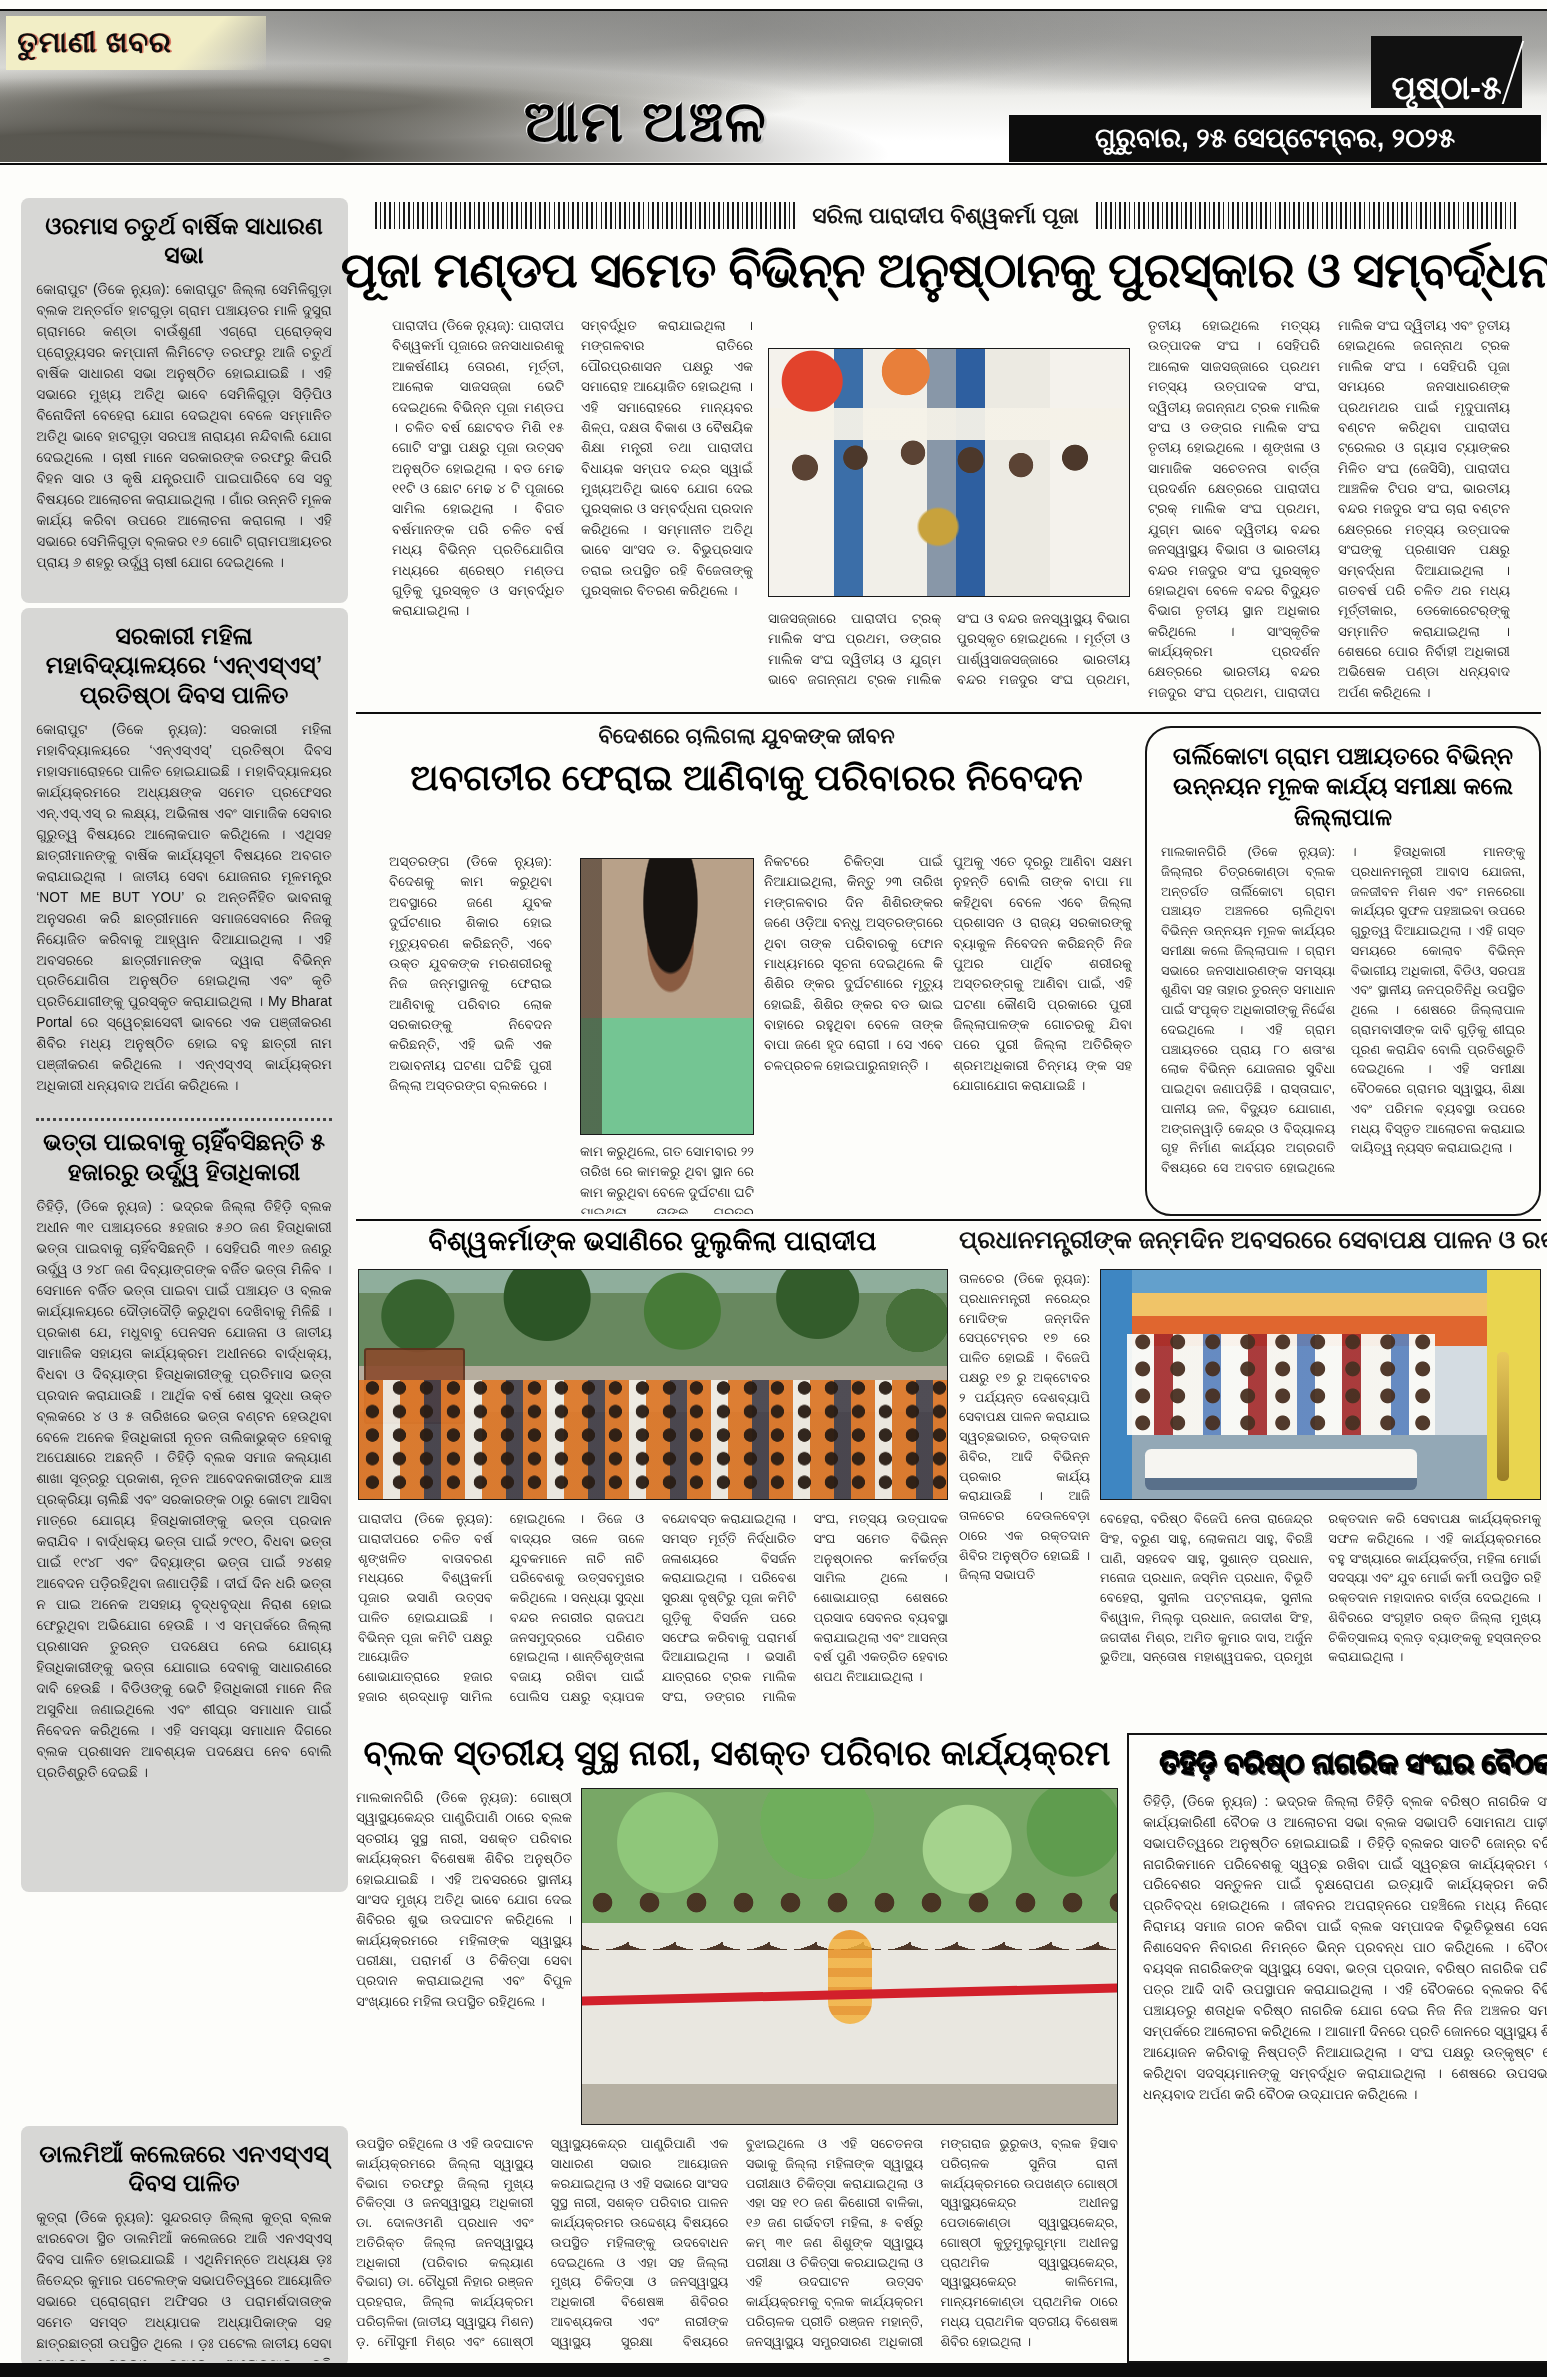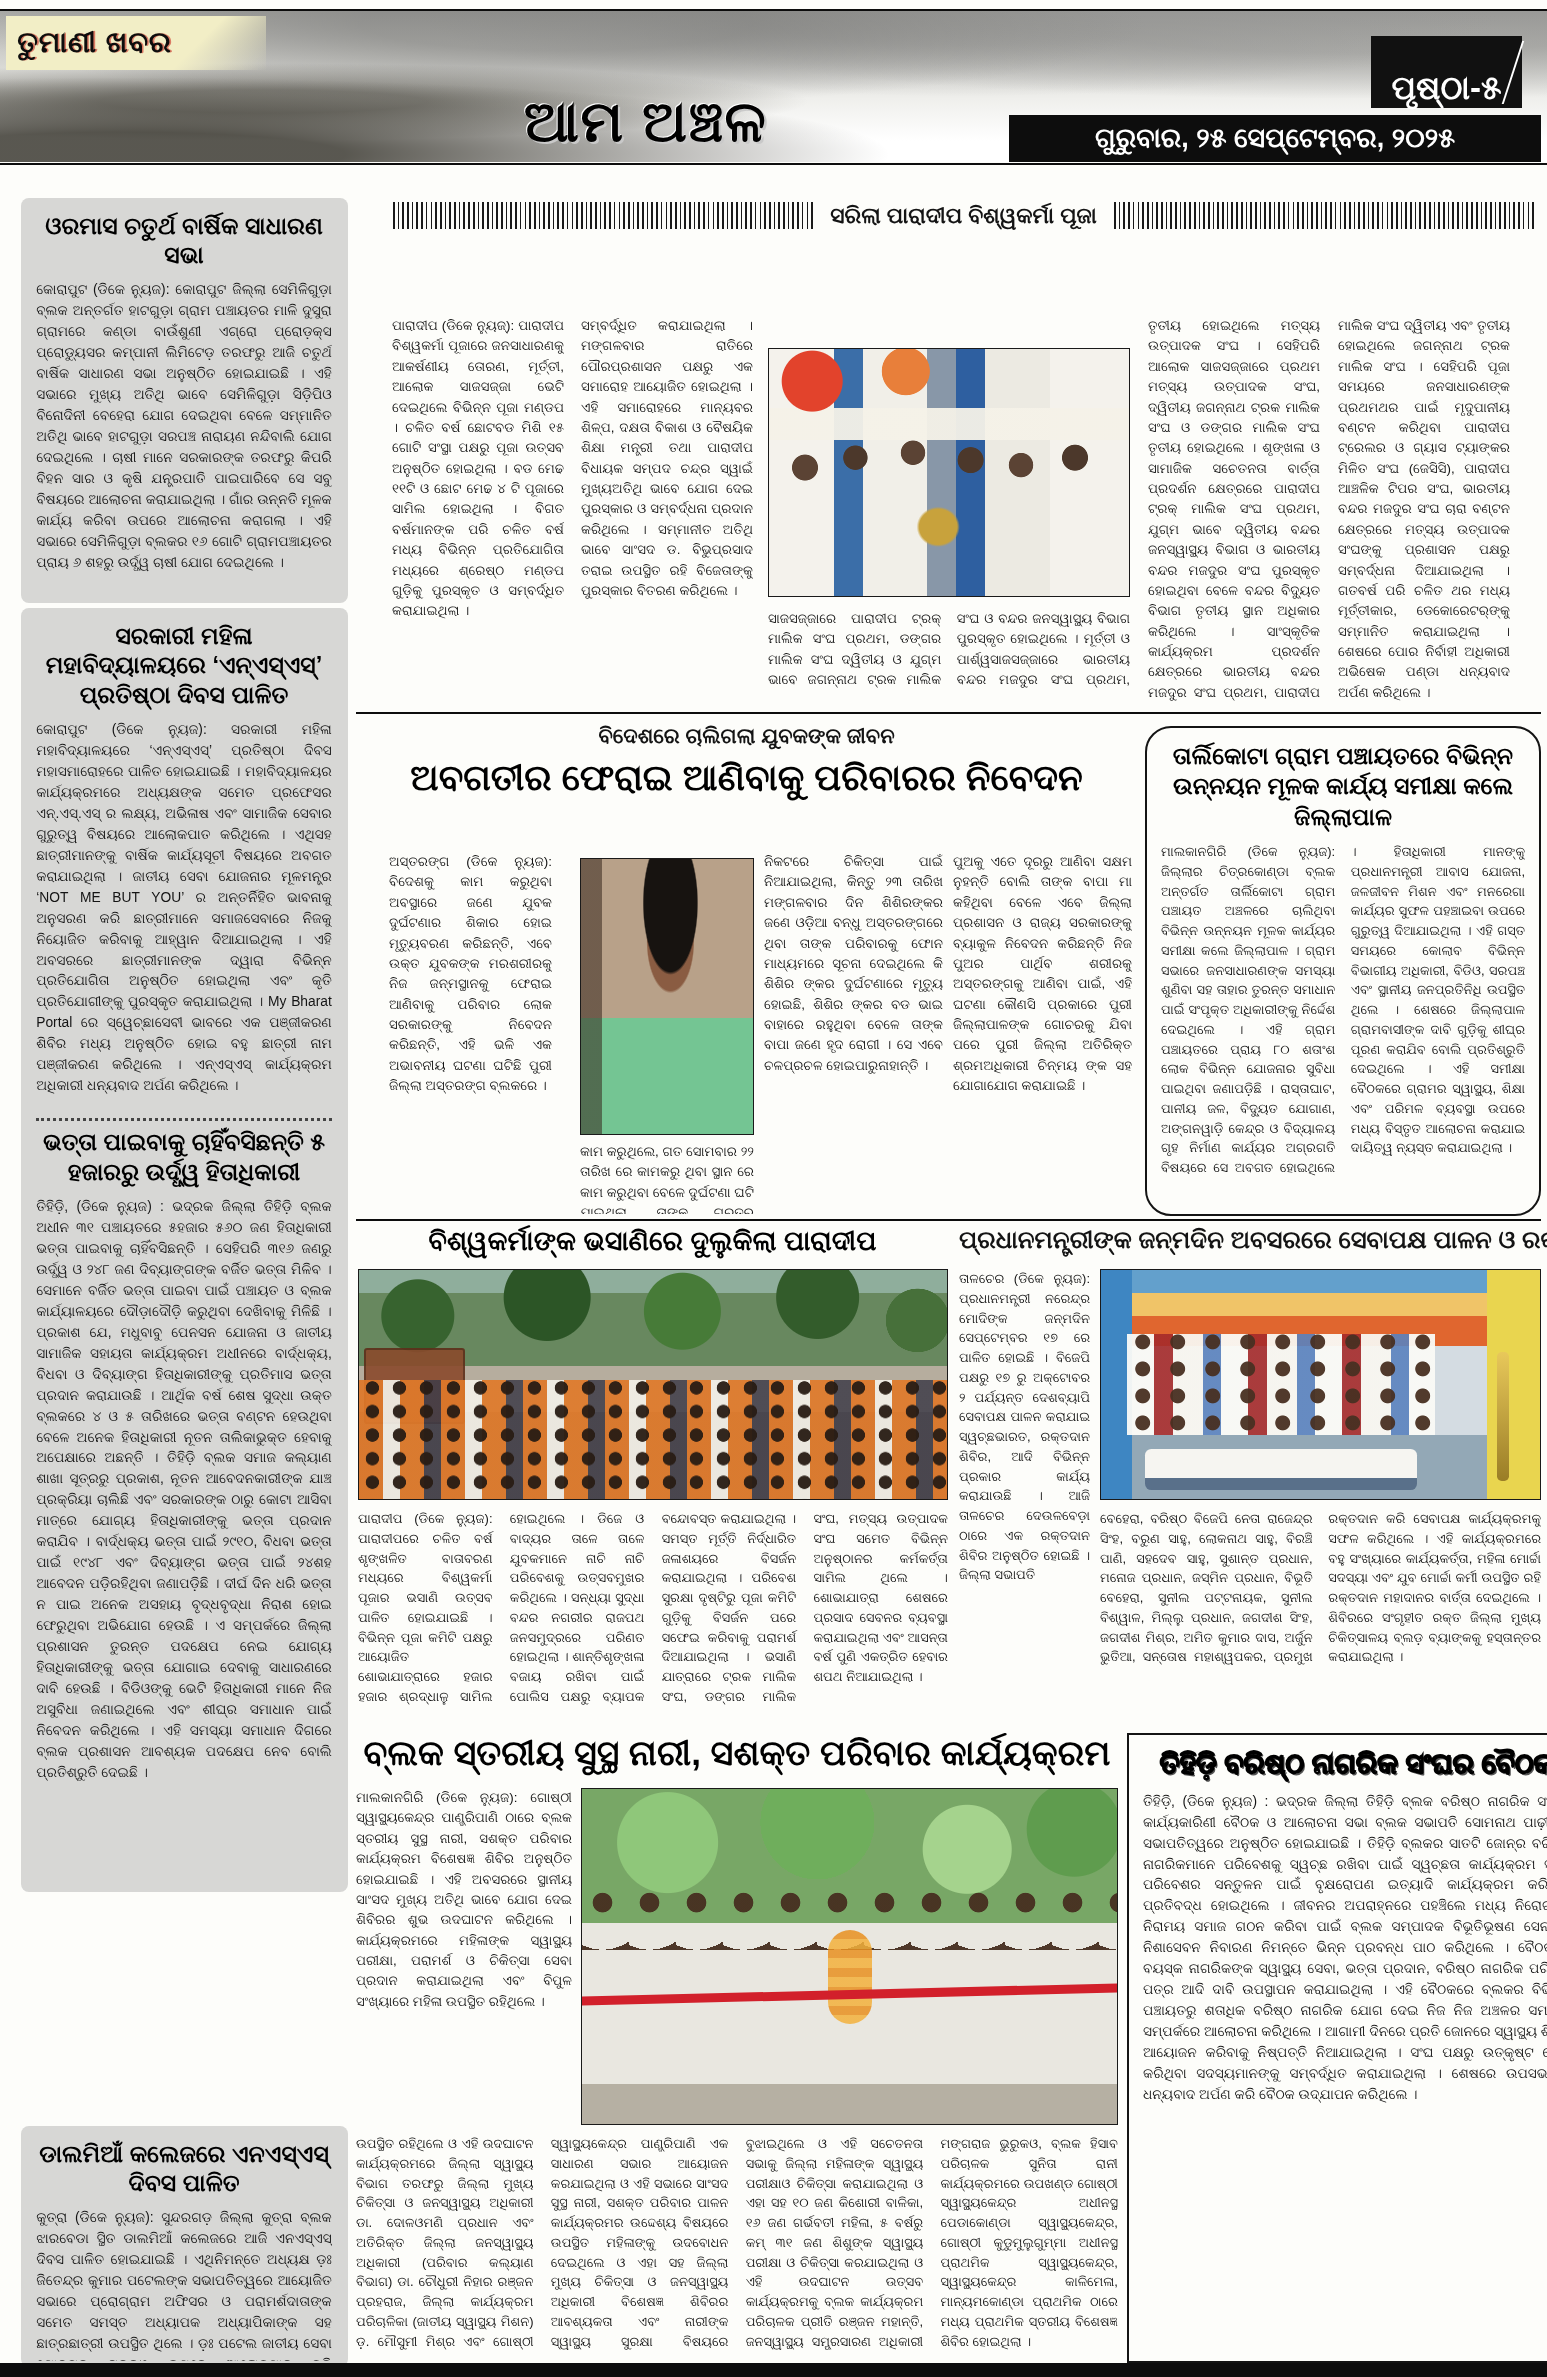--- a/index.html
+++ b/index.html
@@ -61,21 +61,21 @@
     padding:14px 15.7px; overflow:hidden;
   }
   .sbox h2 { font-size:23.6px; line-height:1.25; font-weight:800; text-align:center; margin-bottom:9.4px; color:#000; }
   .sbox .bodytext { font-size:13.8px; }
   .dotted-rule { border-top:3.1px dotted #444; margin:1.6px 0 7.9px 0; }
 
   
   .hrule { background:#0d0d0d; height:1.6px; }
 
   
-  .kicker-row { left:393px; top:200px; width:1141px; height:31.5px; display:flex; align-items:center; }
+  .kicker-row { left:375px; top:200px; width:1141px; height:31.5px; display:flex; align-items:center; }
   .hatch { flex:1; height:27px; background:repeating-linear-gradient(90deg,#1a1a1a 0 1.6px, rgba(0,0,0,0) 1.6px 4.7px); }
   .kicker-text { padding:0 17.3px; font-size:22px; font-weight:700; white-space:nowrap; }
   .lead-headline {
     left:356px; top:233px; width:1185px; height:76px;
     display:flex; align-items:center; justify-content:center;
     font-size:49px; font-weight:800; letter-spacing:-0.8px; color:#000; white-space:nowrap;
   }
   .colblock { overflow:hidden; }
 
   
@@ -219,20 +219,21 @@
   <div class="abs sbox" style="top:2126px; height:241px;">
     <h2>ଡାଲମିଆଁ କଲେଜରେ ଏନଏସ୍‌ଏସ୍ ଦିବସ ପାଳିତ</h2>
     <div class="bodytext jt" style="height:153px;">କୁତ୍ରା (ଡିକେ ନ୍ୟୁଜ): ସୁନ୍ଦରଗଡ଼ ଜିଲ୍ଲା କୁତ୍ରା ବ୍ଲକ ଝାରବେଡା ସ୍ଥିତ ଡାଲମିଆଁ କଲେଜରେ ଆଜି ଏନଏସ୍‌ଏସ୍ ଦିବସ ପାଳିତ ହୋଇଯାଇଛି । ଏଥିନିମନ୍ତେ ଅଧ୍ୟକ୍ଷ ଡ଼ଃ ଜିତେନ୍ଦ୍ର କୁମାର ପଟେଲଙ୍କ ସଭାପତିତ୍ୱରେ ଆୟୋଜିତ ସଭାରେ ପ୍ରୋଗ୍ରାମ ଅଫିସର ଓ ପରାମର୍ଶଦାତାଙ୍କ ସମେତ ସମସ୍ତ ଅଧ୍ୟାପକ ଅଧ୍ୟାପିକାଙ୍କ ସହ ଛାତ୍ରଛାତ୍ରୀ ଉପସ୍ଥିତ ଥିଲେ । ଡ଼ଃ ପଟେଲ ଜାତୀୟ ସେବା ଯୋଜନାର ଗୁରୁତ୍ୱ ଉପରେ ଆଲୋକପାତ କରି ସ୍ୱେଚ୍ଛାସେବୀ ମାନଙ୍କୁ ଉତ୍ସାହିତ କରିଥିଲେ ।</div>
   </div>
 
   <div class="abs kicker-row">
     <div class="hatch"></div>
     <div class="kicker-text">ସରିଲା ପାରାଦୀପ ବିଶ୍ୱକର୍ମା ପୂଜା</div>
     <div class="hatch"></div>
   </div>
+  <div class="abs lead-headline">ପୂଜା ମଣ୍ଡପ ସମେତ ବିଭିନ୍ନ ଅନୁଷ୍ଠାନକୁ ପୁରସ୍କାର ଓ ସମ୍ବର୍ଦ୍ଧନା</div>
 
   <div class="abs" style="left:392px; top:316px; width:1118px; height:392px;">
     <div class="abs colblock bodytext jt" style="left:0; top:0; width:172px; height:392px;">ପାରାଦୀପ (ଡିକେ ନ୍ୟୁଜ୍): ପାରାଦୀପ ବିଶ୍ୱକର୍ମା ପୂଜାରେ ଜନସାଧାରଣକୁ ଆକର୍ଷଣୀୟ ତୋରଣ, ମୂର୍ତ୍ତୀ, ଆଲୋକ ସାଜସଜ୍ଜା ଭେଟି ଦେଇଥିଲେ ବିଭିନ୍ନ ପୂଜା ମଣ୍ଡପ । ଚଳିତ ବର୍ଷ ଛୋଟବଡ ମିଶି ୧୫ ଗୋଟି ସଂସ୍ଥା ପକ୍ଷରୁ ପୂଜା ଉତ୍ସବ ଅନୁଷ୍ଠିତ ହୋଇଥିଲା । ବଡ ମେଢ ୧୧ଟି ଓ ଛୋଟ ମେଢ ୪ ଟି ପୂଜାରେ ସାମିଲ ହୋଇଥିଲା । ବିଗତ ବର୍ଷମାନଙ୍କ ପରି ଚଳିତ ବର୍ଷ ମଧ୍ୟ ବିଭିନ୍ନ ପ୍ରତିଯୋଗିତା ମଧ୍ୟରେ ଶ୍ରେଷ୍ଠ ମଣ୍ଡପ ଗୁଡ଼ିକୁ ପୁରସ୍କୃତ ଓ ସମ୍ବର୍ଦ୍ଧିତ କରାଯାଇଥିଲା ।</div>
     <div class="abs colblock bodytext jt" style="left:189px; top:0; width:172px; height:392px;">ସମ୍ବର୍ଦ୍ଧିତ କରାଯାଇଥିଲା । ମଙ୍ଗଳବାର ରାତିରେ ପୌରପ୍ରଶାସନ ପକ୍ଷରୁ ଏକ ସମାରୋହ ଆୟୋଜିତ ହୋଇଥିଲା । ଏହି ସମାରୋହରେ ମାନ୍ୟବର ଶିଳ୍ପ, ଦକ୍ଷତା ବିକାଶ ଓ ବୈଷୟିକ ଶିକ୍ଷା ମନ୍ତ୍ରୀ ତଥା ପାରାଦୀପ ବିଧାୟକ ସମ୍ପଦ ଚନ୍ଦ୍ର ସ୍ୱାଇଁ ମୁଖ୍ୟଅତିଥି ଭାବେ ଯୋଗ ଦେଇ ପୁରସ୍କାର ଓ ସମ୍ବର୍ଦ୍ଧନା ପ୍ରଦାନ କରିଥିଲେ । ସମ୍ମାନୀତ ଅତିଥି ଭାବେ ସାଂସଦ ଡ. ବିଭୁପ୍ରସାଦ ତରାଇ ଉପସ୍ଥିତ ରହି ବିଜେତାଙ୍କୁ ପୁରସ୍କାର ବିତରଣ କରିଥିଲେ ।</div>
     <div class="abs photo ph-lead" style="left:376px; top:31.5px; width:362px; height:249px;"></div>
     <div class="abs colblock bodytext jt cols2" style="left:376px; top:293px; width:362px; height:99px;">ସାଜସଜ୍ଜାରେ ପାରାଦୀପ ଟ୍ରକ୍ ମାଲିକ ସଂଘ ପ୍ରଥମ, ଡଙ୍ଗର ମାଲିକ ସଂଘ ଦ୍ୱିତୀୟ ଓ ଯୁଗ୍ମ ଭାବେ ଜଗନ୍ନାଥ ଟ୍ରକ ମାଲିକ ସଂଘ ଓ ବନ୍ଦର ଜନସ୍ୱାସ୍ଥ୍ୟ ବିଭାଗ ପୁରସ୍କୃତ ହୋଇଥିଲେ । ମୂର୍ତ୍ତୀ ଓ ପାର୍ଶ୍ୱସାଜସଜ୍ଜାରେ ଭାରତୀୟ ବନ୍ଦର ମଜଦୁର ସଂଘ ପ୍ରଥମ, ଦ୍ୱିତୀୟ ପାରାଦୀପ ଟ୍ରକ୍ ମାଲିକ ସଂଘ ଓ</div>
     <div class="abs colblock bodytext jt" style="left:756px; top:0; width:172px; height:392px;">ତୃତୀୟ ହୋଇଥିଲେ ମତ୍ସ୍ୟ ଉତ୍ପାଦକ ସଂଘ । ସେହିପରି ଆଲୋକ ସାଜସଜ୍ଜାରେ ପ୍ରଥମ ମତ୍ସ୍ୟ ଉତ୍ପାଦକ ସଂଘ, ଦ୍ୱିତୀୟ ଜଗନ୍ନାଥ ଟ୍ରକ ମାଲିକ ସଂଘ ଓ ଡଙ୍ଗର ମାଲିକ ସଂଘ ତୃତୀୟ ହୋଇଥିଲେ । ଶୃଙ୍ଖଳା ଓ ସାମାଜିକ ସଚେତନତା ବାର୍ତ୍ତା ପ୍ରଦର୍ଶନ କ୍ଷେତ୍ରରେ ପାରାଦୀପ ଟ୍ରକ୍ ମାଲିକ ସଂଘ ପ୍ରଥମ, ଯୁଗ୍ମ ଭାବେ ଦ୍ୱିତୀୟ ବନ୍ଦର ଜନସ୍ୱାସ୍ଥ୍ୟ ବିଭାଗ ଓ ଭାରତୀୟ ବନ୍ଦର ମଜଦୁର ସଂଘ ପୁରସ୍କୃତ ହୋଇଥିବା ବେଳେ ବନ୍ଦର ବିଦ୍ୟୁତ ବିଭାଗ ତୃତୀୟ ସ୍ଥାନ ଅଧିକାର କରିଥିଲେ । ସାଂସ୍କୃତିକ କାର୍ଯ୍ୟକ୍ରମ ପ୍ରଦର୍ଶନ କ୍ଷେତ୍ରରେ ଭାରତୀୟ ବନ୍ଦର ମଜଦୁର ସଂଘ ପ୍ରଥମ, ପାରାଦୀପ ଟ୍ରକ୍</div>
     <div class="abs colblock bodytext jt" style="left:946px; top:0; width:172px; height:392px;">ମାଲିକ ସଂଘ ଦ୍ୱିତୀୟ ଏବଂ ତୃତୀୟ ହୋଇଥିଲେ ଜଗନ୍ନାଥ ଟ୍ରକ ମାଲିକ ସଂଘ । ସେହିପରି ପୂଜା ସମୟରେ ଜନସାଧାରଣଙ୍କ ପ୍ରଥମଥର ପାଇଁ ମୃଦୁପାନୀୟ ବଣ୍ଟନ କରିଥିବା ପାରାଦୀପ ଟ୍ରେଲର ଓ ଗ୍ୟାସ ଟ୍ୟାଙ୍କର ମିଳିତ ସଂଘ (ଜେସିସି), ପାରାଦୀପ ଆଞ୍ଚଳିକ ଟିପର ସଂଘ, ଭାରତୀୟ ବନ୍ଦର ମଜଦୁର ସଂଘ ଚାରା ବଣ୍ଟନ କ୍ଷେତ୍ରରେ ମତ୍ସ୍ୟ ଉତ୍ପାଦକ ସଂଘଙ୍କୁ ପ୍ରଶାସନ ପକ୍ଷରୁ ସମ୍ବର୍ଦ୍ଧନା ଦିଆଯାଇଥିଲା । ଗତବର୍ଷ ପରି ଚଳିତ ଥର ମଧ୍ୟ ମୂର୍ତ୍ତୀକାର, ଡେକୋରେଟର୍‌ଙ୍କୁ ସମ୍ମାନିତ କରାଯାଇଥିଲା । ଶେଷରେ ପୋର ନିର୍ବାହୀ ଅଧିକାରୀ ଅଭିଷେକ ପଣ୍ଡା ଧନ୍ୟବାଦ ଅର୍ପଣ କରିଥିଲେ ।</div>
   </div>
 

